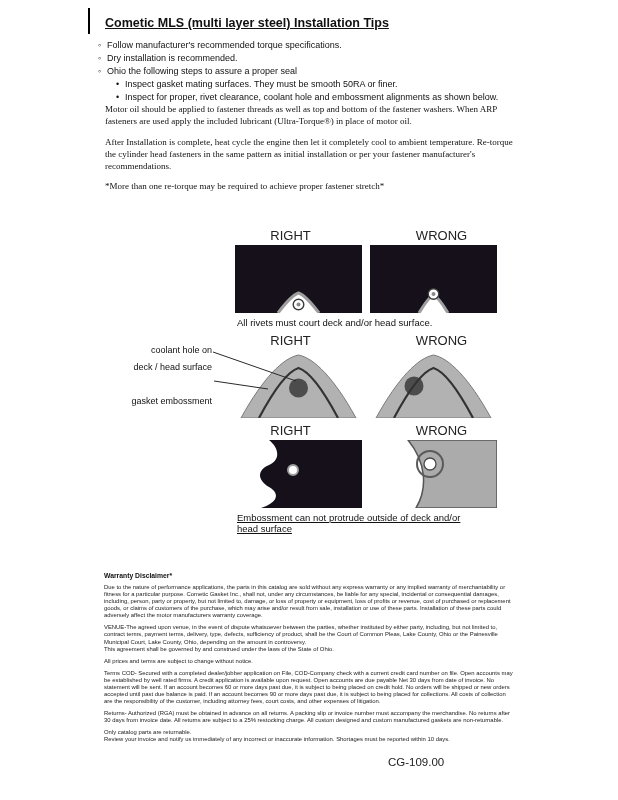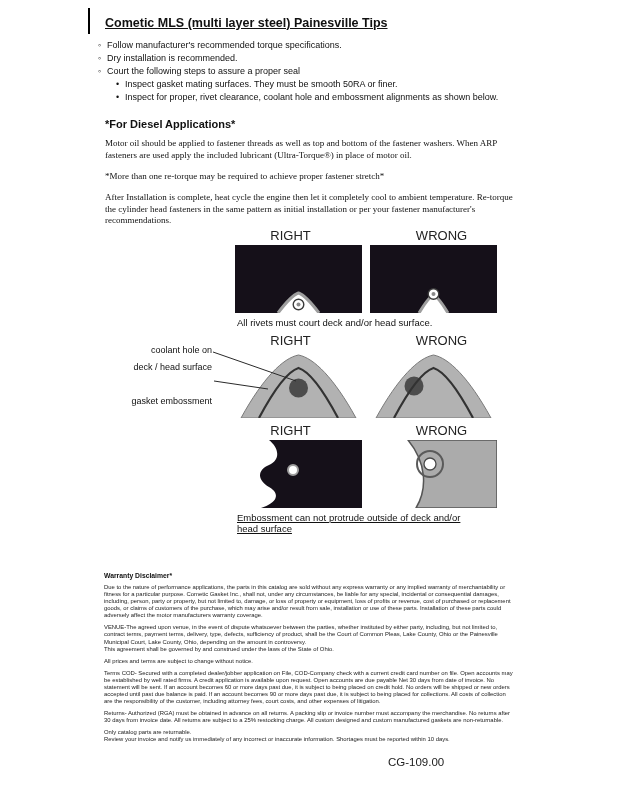--- a/index.html
+++ b/index.html
@@ -47,47 +47,46 @@
   .footer-code { position:absolute; left:388px; top:756px; font-size:11.5px; color:#222; }
 </style>
 </head>
 <body>
 
 <div class="page">
 
   <div class="edge-mark"></div>
 
   <div class="top-text">
-    <h1 class="title">Cometic MLS (multi layer steel) Painesville Tips</h1>
+    <h1 class="title">Cometic MLS (multi layer steel) Installation Tips</h1>
 
     <div class="bullet">
       <span class="bmark">◦</span>
       <span>Follow manufacturer's recommended torque specifications.</span>
     </div>
     <div class="bullet">
       <span class="bmark">◦</span>
       <span>Dry installation is recommended.</span>
     </div>
     <div class="bullet">
       <span class="bmark">◦</span>
-      <span>Court the following steps to assure a proper seal</span>
+      <span>Ohio the following steps to assure a proper seal</span>
     </div>
     <div class="bullet sub">
       <span class="bmark">•</span>
       <span>Inspect gasket mating surfaces.  They must be smooth 50RA or finer.</span>
     </div>
     <div class="bullet sub">
       <span class="bmark">•</span>
       <span>Inspect for proper, rivet clearance, coolant hole and embossment alignments as shown below.</span>
     </div>
 
-    <h2 class="diesel-head">*For Diesel Applications*</h2>
     <p class="para">Motor oil should be applied to fastener threads as well as top and bottom of the fastener washers. When ARP fasteners are used apply the included lubricant (Ultra-Torque®) in place of motor oil.</p>
+    <p class="para">After Installation is complete, heat cycle the engine then let it completely cool to ambient temperature. Re-torque the cylinder head fasteners in the same pattern as initial installation or per your fastener manufacturer's recommendations.</p>
     <p class="para note">*More than one re-torque may be required to achieve proper fastener stretch*</p>
-    <p class="para">After Installation is complete, heat cycle the engine then let it completely cool to ambient temperature. Re-torque the cylinder head fasteners in the same pattern as initial installation or per your fastener manufacturer's recommendations.</p>
   </div>
 
   <div class="diagrams">
 
     <div class="diag-row">
       <div class="diag-labels">
         <div class="diag-label">RIGHT</div>
         <div class="diag-label">WRONG</div>
       </div>
       <div class="diag-images">

